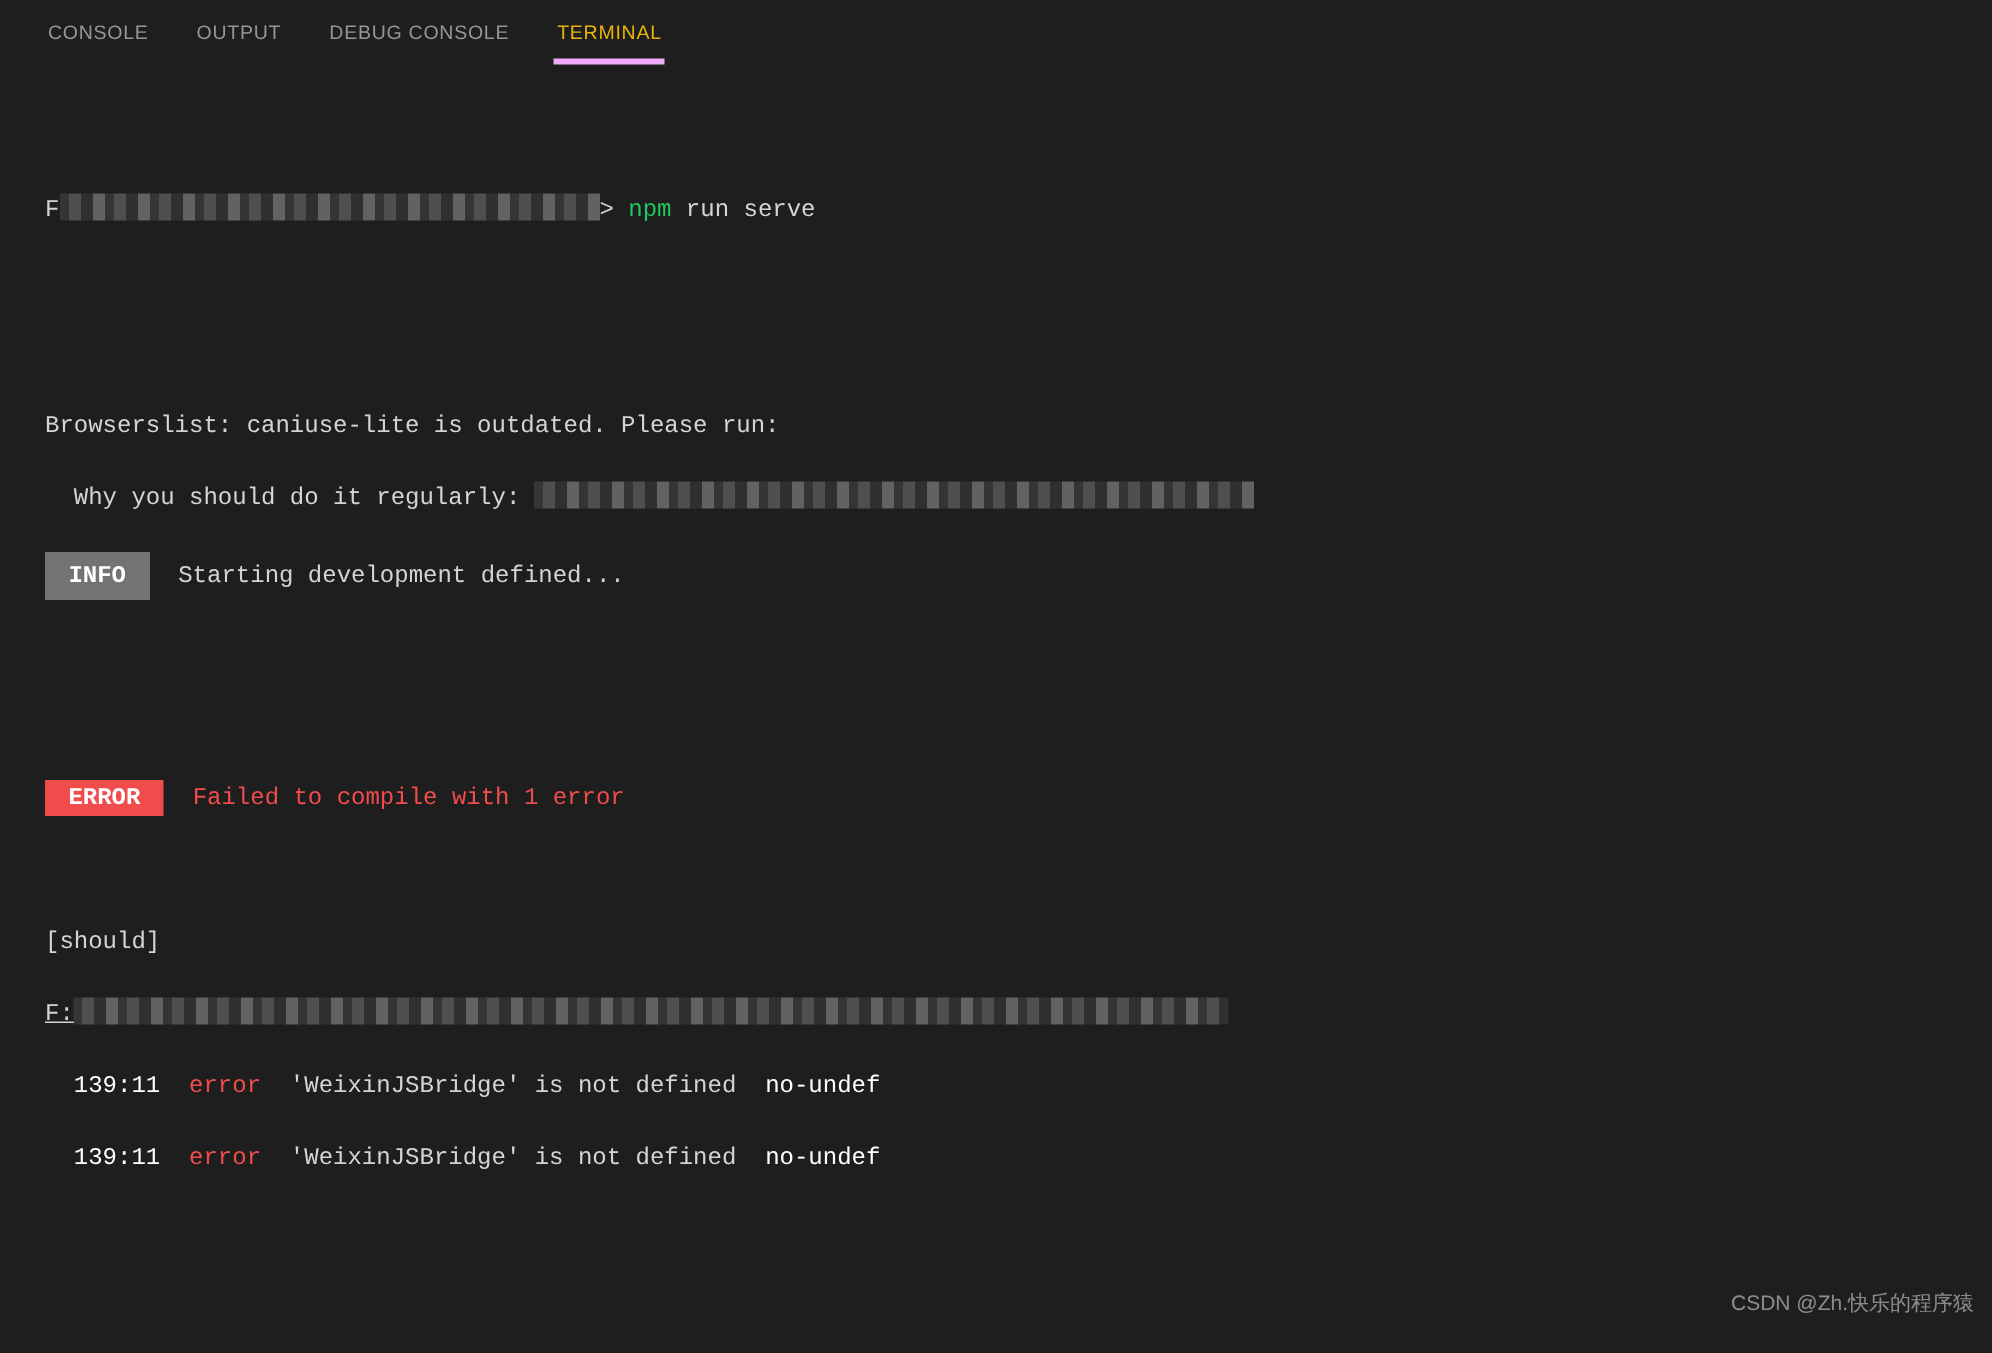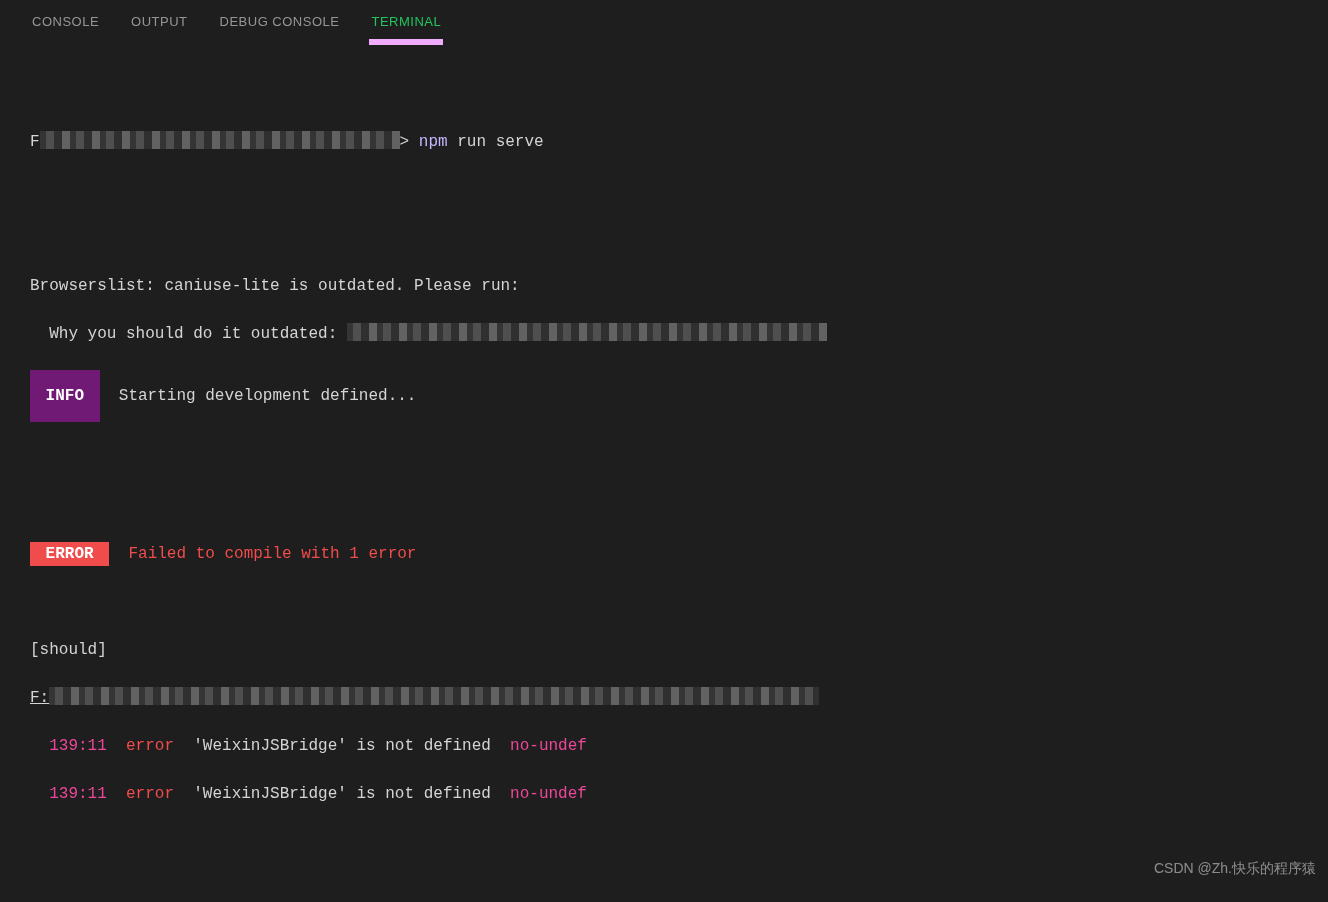--- a/index.html
+++ b/index.html
@@ -21,35 +21,35 @@
     font-family: 'Segoe UI', Arial, sans-serif;
     font-size: 13px;
     color: #969696;
     letter-spacing: 0.5px;
   }
   .tab {
     padding: 6px 2px 10px 2px;
     cursor: pointer;
   }
   .tab.active {
-    color: #22c55e;
-    border-bottom: 6px solid #f0abfc;
+    color: #eab308;
+    border-bottom: 4px solid #f0abfc;
   }
   .terminal {
     padding: 60px 30px 20px 30px;
     line-height: 24px;
     white-space: pre;
   }
   .line { min-height: 24px; }
-  .yellow { color: #c4b5fd; }
+  .yellow { color: #22c55e; }
   .white  { color: #d4d4d4; }
-  .gray   { color: #ec4899; margin-top: 30px; }
+  .gray   { color: #ffffff; margin-top: 30px; }
   .red    { color: #f14c4c; margin-top: 36px; }
   .underline { text-decoration: underline; }
-  .badge-info  { background:#701a75; color:#ffffff; padding:14px 6px; font-weight:bold; display:inline-block;}
+  .badge-info  { background:#737373; color:#ffffff; padding:4px 6px; font-weight:bold; display:inline-block;}
   .badge-error { background:#f14c4c; color:#ffffff; padding:0 6px; font-weight:bold; display:inline-block;}
   .censor {
     display:inline-block; vertical-align:middle;
     height:18px; position:relative; top:-2px;
     background:
       repeating-linear-gradient(90deg,
         rgba(255,255,255,0.10) 0 6px,
         rgba(255,255,255,0.22) 6px 14px,
         rgba(255,255,255,0.08) 14px 22px,
         rgba(255,255,255,0.30) 22px 30px);
@@ -71,21 +71,21 @@
   <div class="tab">OUTPUT</div>
   <div class="tab">DEBUG CONSOLE</div>
   <div class="tab active">TERMINAL</div>
 </div>
 
 <div class="terminal">
 <div class="line"><span class="white">F</span><span class="censor c1"></span><span class="white">&gt;</span> <span class="yellow">npm</span><span class="white"> run serve</span></div>
 <div class="line"></div>
 <div class="line"></div>
 <div class="line white">Browserslist: caniuse-lite is outdated. Please run:</div>
-<div class="line"><span class="white">  Why you should do it outdated: </span><span class="censor c2"></span></div>
+<div class="line"><span class="white">  Why you should do it regularly: </span><span class="censor c2"></span></div>
 <div class="line"><span class="badge-info"> INFO </span><span class="white">  Starting development defined...</span></div>
 <div class="line"></div>
 <div class="line"></div>
 <div class="line"><span class="badge-error"> ERROR </span><span class="red">  Failed to compile with 1 error</span></div>
 <div class="line"></div>
 <div class="line white">[should]</div>
 <div class="line"><span class="white underline">F:</span><span class="censor c3"></span></div>
 <div class="line"><span class="gray">  139:11</span>  <span class="red">error</span>  <span class="white">'WeixinJSBridge' is not defined</span>  <span class="gray">no-undef</span></div>
 <div class="line"><span class="gray">  139:11</span>  <span class="red">error</span>  <span class="white">'WeixinJSBridge' is not defined</span>  <span class="gray">no-undef</span></div>
 

